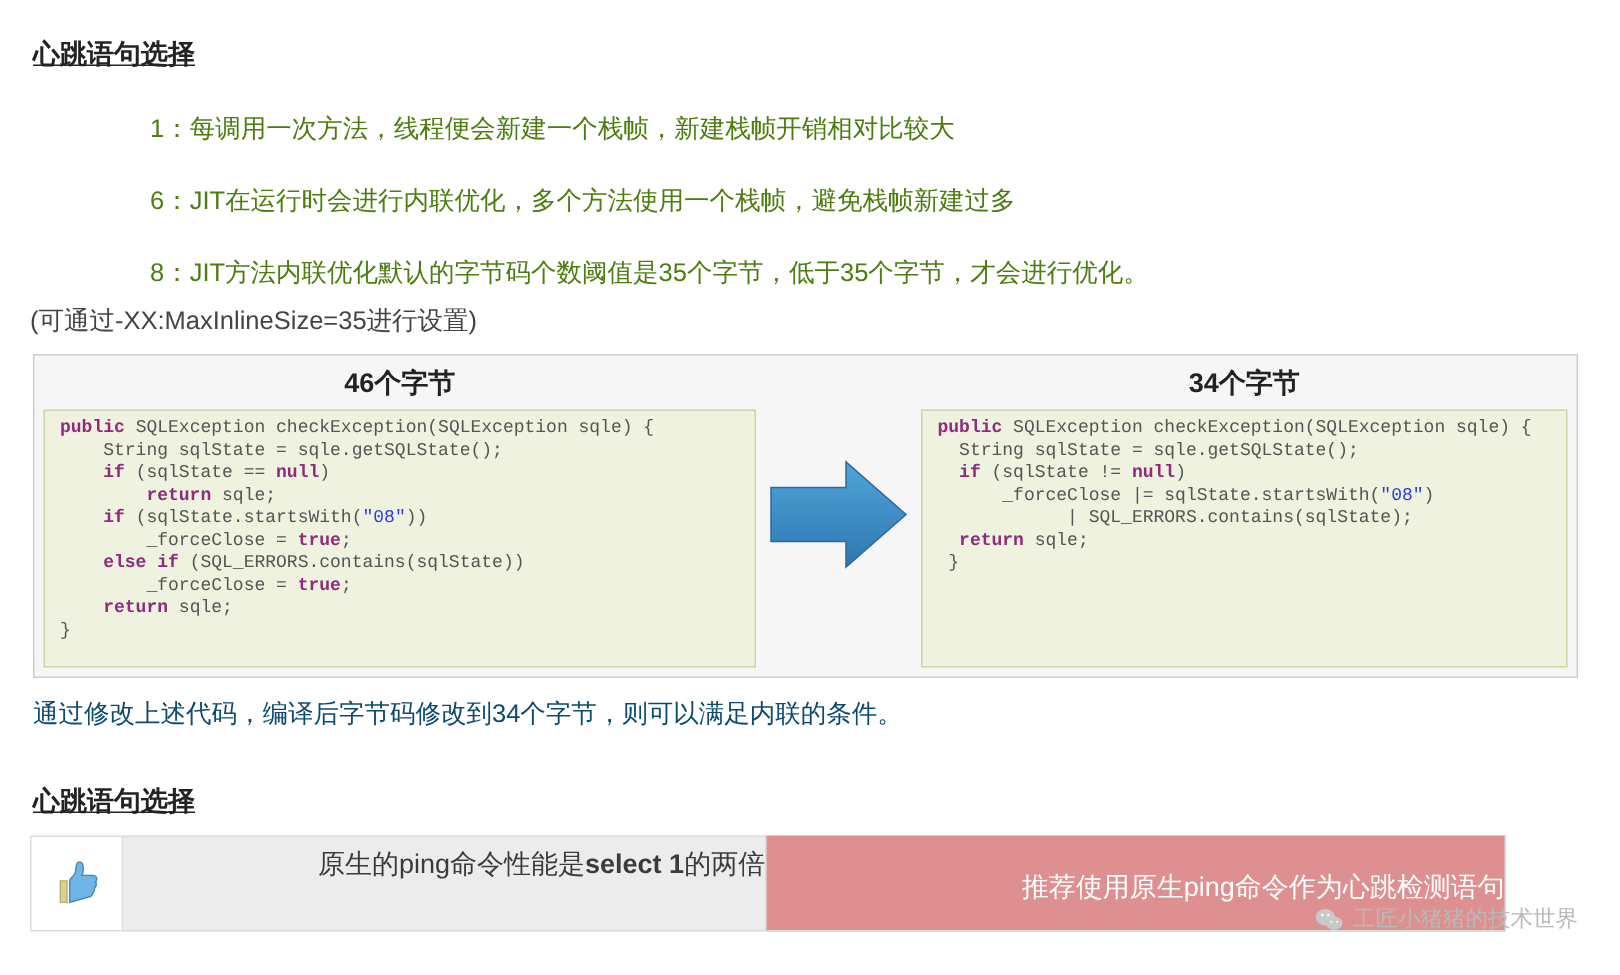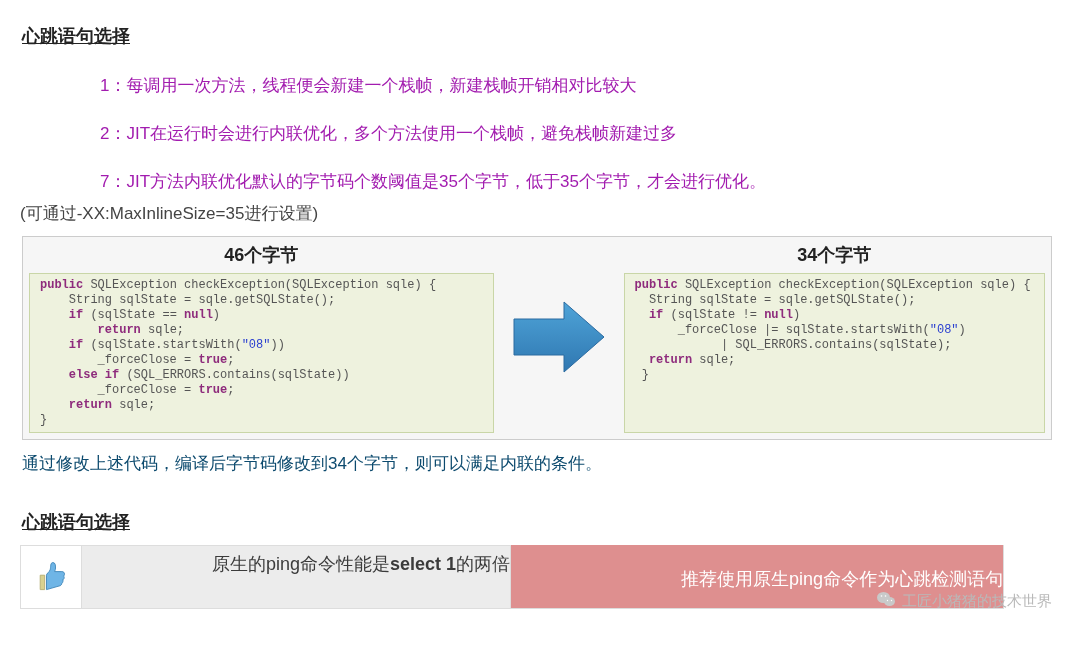--- a/index.html
+++ b/index.html
@@ -16,35 +16,35 @@
   .heading {
     font-weight: bold;
     color: #232323;
     text-decoration: underline;
     margin: 4px 0 8px 2px;
     font-size: 18px;
   }
   .bullet {
     margin-left: 80px;
     margin-bottom: 2px;
-    color: #a21caf;
+    color: #4d7c0f;
     margin-top: 20px;
   }
   .setting-line {
     margin: 4px 0 8px 0;
     color: #444;
   }
   .figure {
     margin: 4px 0 8px 2px;
     border: 1px solid #ccc;
     background: #f6f6f6;
     padding: 4px 6px 6px 6px;
     display: flex;
     align-items: stretch;
-    gap: 10px;
+    gap: 0;
     width: 1030px;
     box-sizing: border-box;
   }
   .code-col {
     display: flex;
     flex-direction: column;
     flex: 1;
   }
   .code-col.left { flex: 1.08; }
   .code-col.right { flex: 0.98; }
@@ -52,21 +52,21 @@
     text-align: center;
     font-weight: bold;
     font-size: 18px;
     color: #222;
     margin-bottom: 2px;
   }
   pre.code {
     margin: 0;
     border: 1px solid #c9d6a7;
     background: #eef2de;
-    padding: 4px 6px 4px 10px;
+    padding: 4px 6px 16px 10px;
     font-family: "Courier New", monospace;
     font-size: 12px;
     line-height: 1.25;
     color: #555;
     white-space: pre;
     overflow: hidden;
     flex: 1;
   }
   .kw { color: #8e2b7c; font-weight: bold; }
   .str { color: #2a3fd0; }
@@ -124,33 +124,33 @@
     border-top: none;
     border-left: none;
   }
   .watermark {
     position: absolute;
     right: 8px;
     bottom: -4px;
     color: #b9b9b9;
     font-size: 15px;
     display: flex;
-    align-items: flex-start;
+    align-items: center;
     gap: 6px;
   }
   .watermark .wechat-icon { width: 20px; height: 20px; }
 </style>
 </head>
 <body>
 
 <div class="heading">心跳语句选择</div>
 
 <div class="bullet">1：每调用一次方法，线程便会新建一个栈帧，新建栈帧开销相对比较大</div>
-<div class="bullet">2：JIT在运行时会进行内联优化，多个方法使用一个栈帧，避免栈帧新建过多</div>
-<div class="bullet">7：JIT方法内联优化默认的字节码个数阈值是35个字节，低于35个字节，才会进行优化。</div>
+<div class="bullet">6：JIT在运行时会进行内联优化，多个方法使用一个栈帧，避免栈帧新建过多</div>
+<div class="bullet">8：JIT方法内联优化默认的字节码个数阈值是35个字节，低于35个字节，才会进行优化。</div>
 
 <div class="setting-line">(可通过-XX:MaxInlineSize=35进行设置)</div>
 
 <div class="figure">
   <div class="code-col left">
     <div class="code-title">46个字节</div>
     <pre class="code"><span class="kw">public</span><span> SQLException checkException(SQLException sqle) {</span>
 <span>    String sqlState = sqle.getSQLState();</span>
 <span class="kw">    if</span><span> (sqlState == </span><span class="kw">null</span><span>)</span>
 <span class="kw">        return</span><span> sqle;</span>

